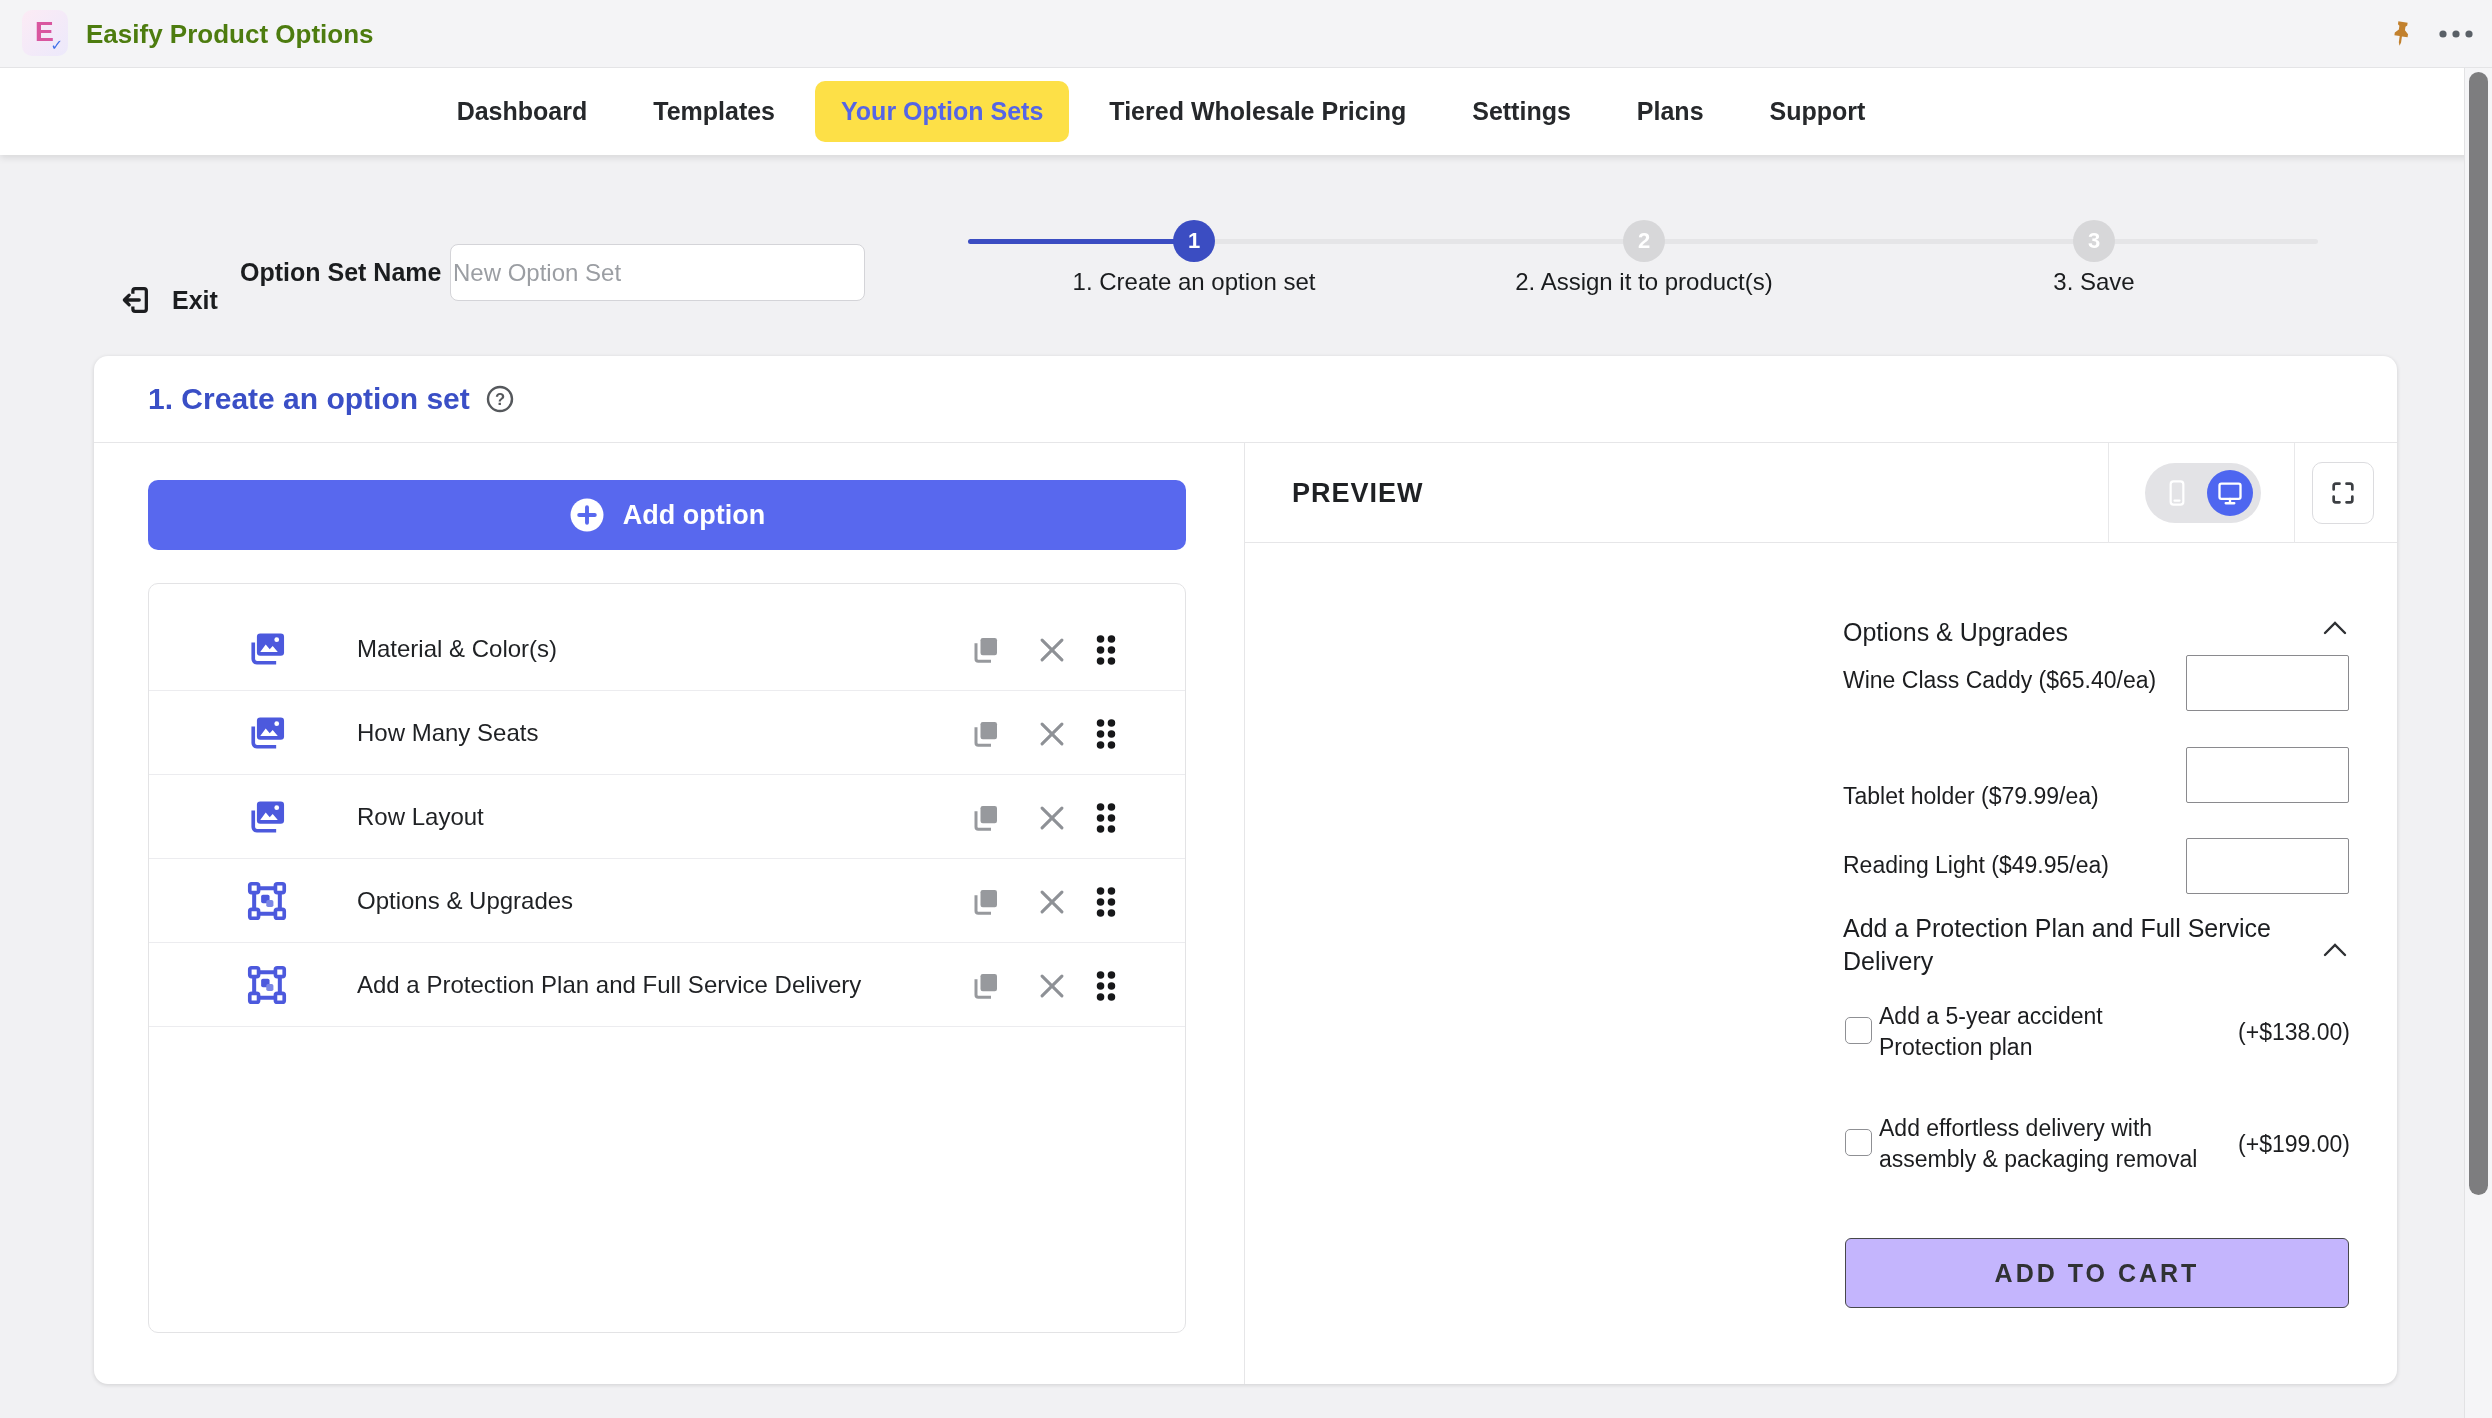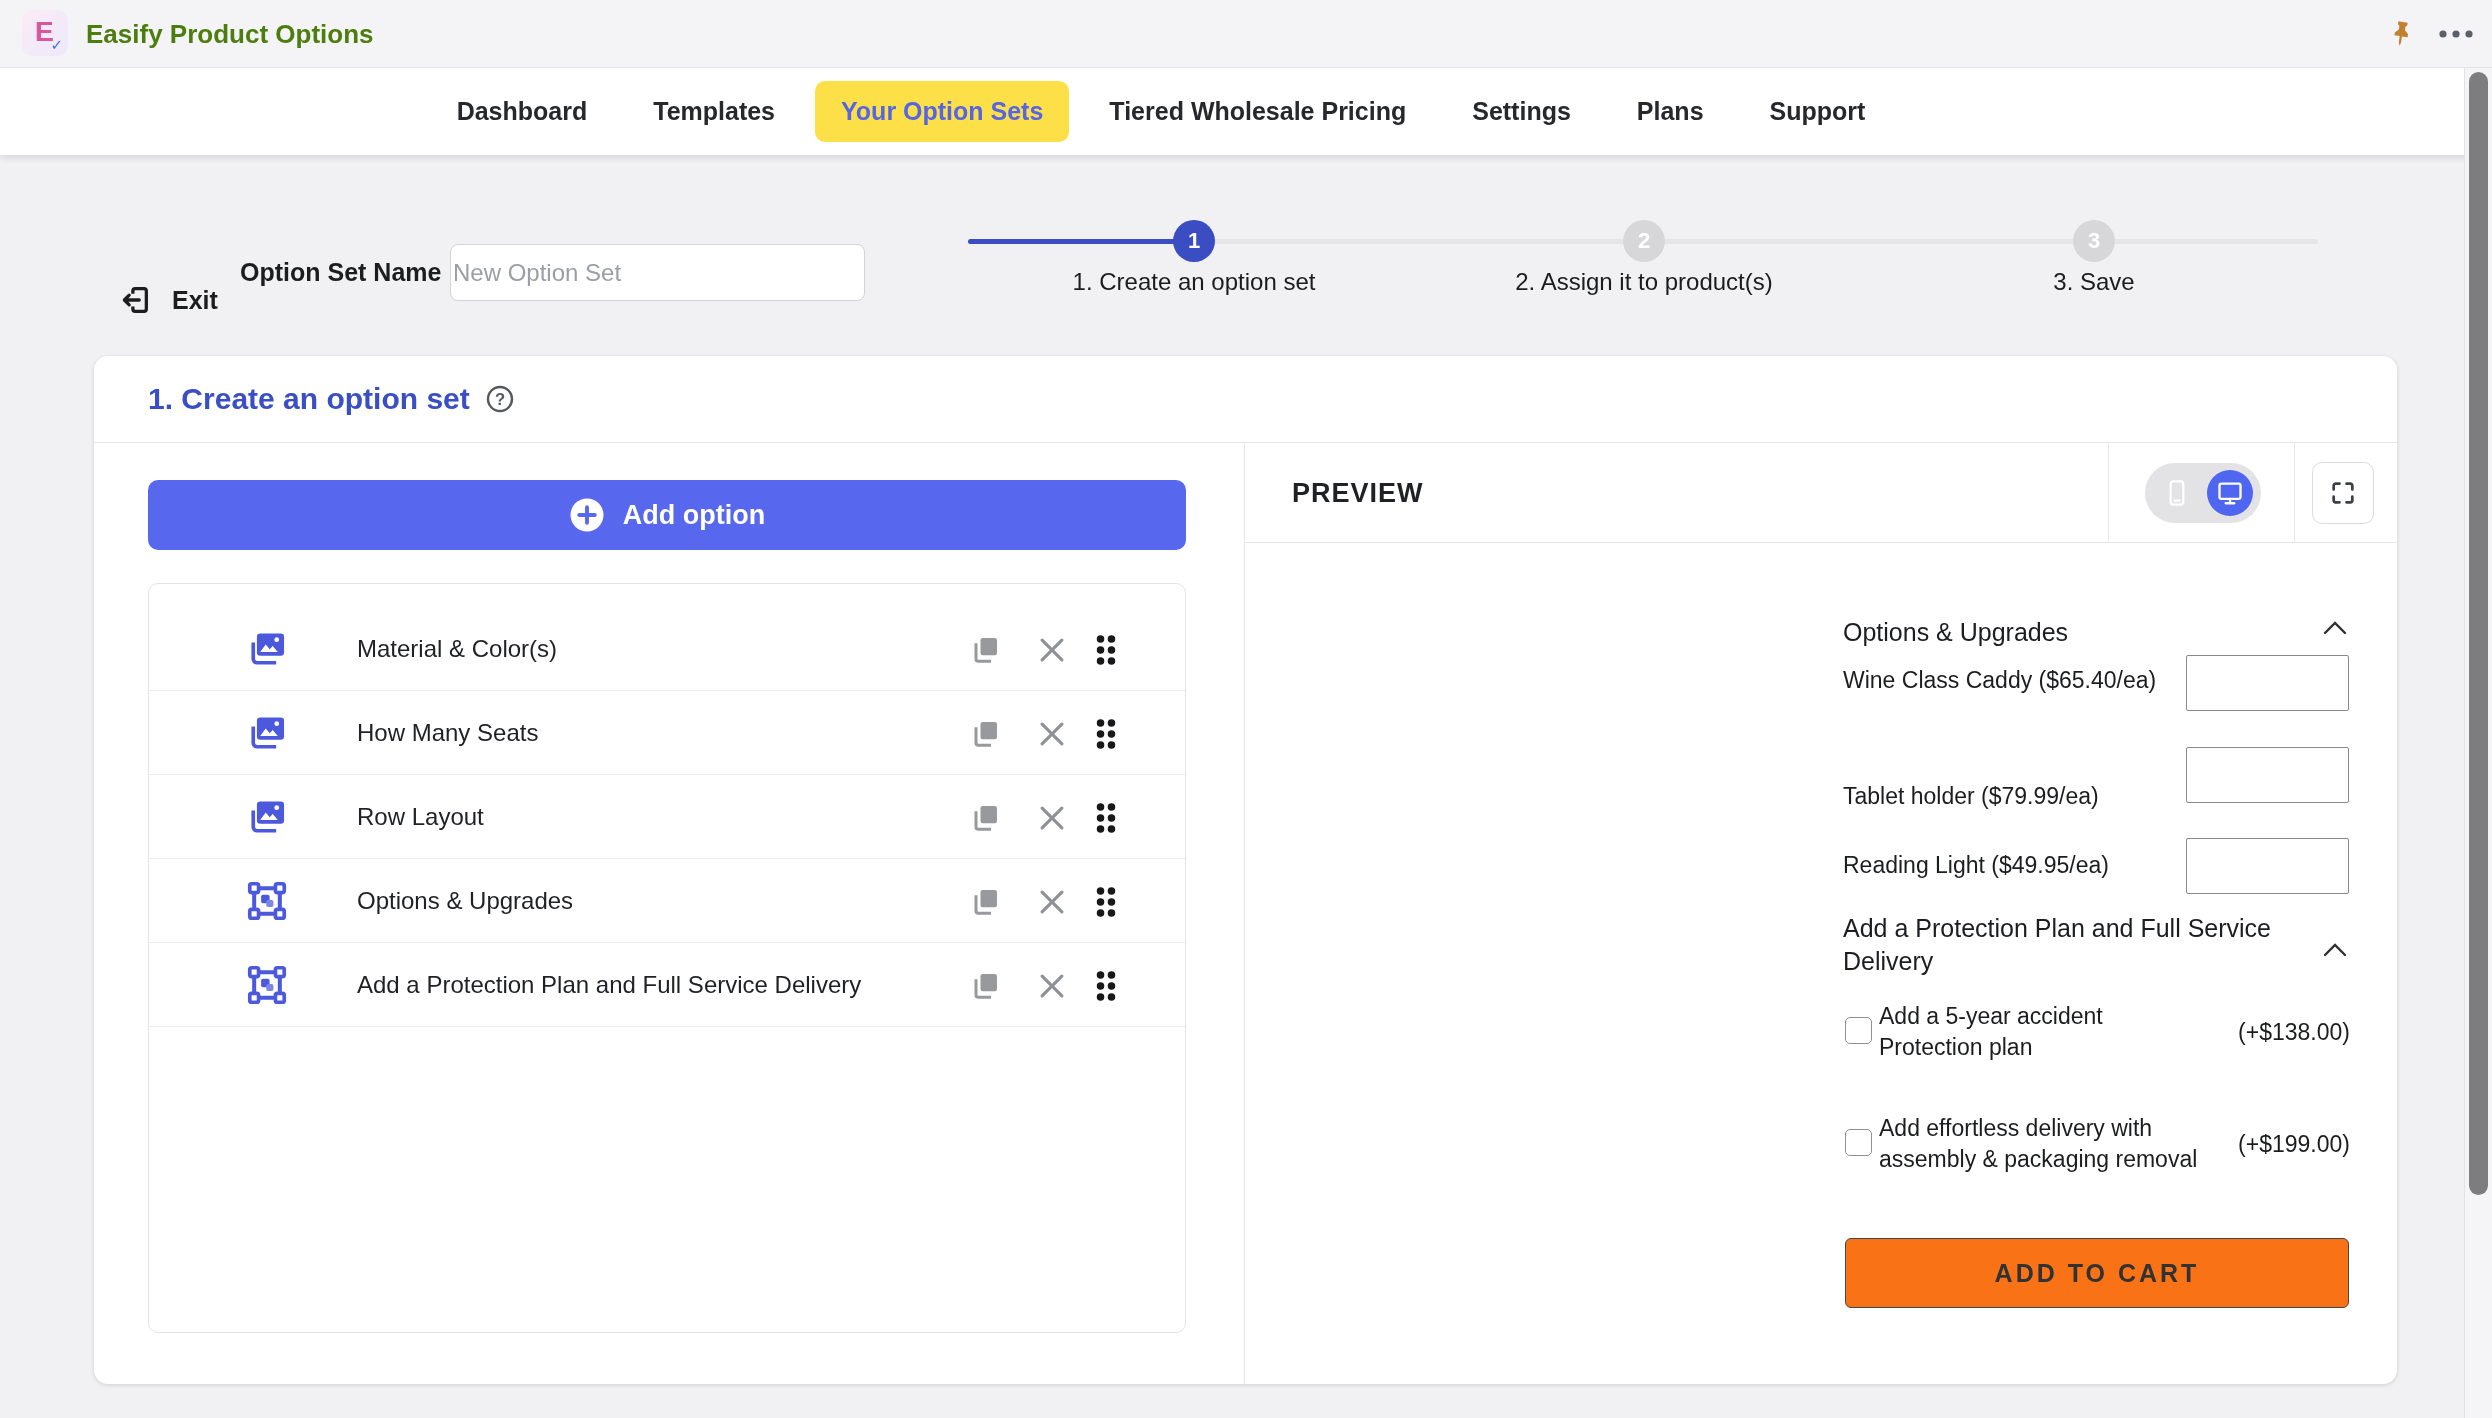--- a/index.html
+++ b/index.html
@@ -86,21 +86,21 @@
 
   
   .pv-group-title { position:absolute; left:1749px; font-size:25px; color:#1b1d20; }
   .pv-chevron { position:absolute; left:2226px; width:30px; height:20px; cursor:pointer; }
   .pv-field-label { position:absolute; left:1749px; font-size:23px; color:#1c1d1f; white-space:nowrap; }
   .pv-input { position:absolute; left:2092px; width:163px; height:56px; border:1px solid #8a8a8e; border-radius:2px;
     background:#fff; font-size:22px; padding:0 10px; outline:none; font-family:"Liberation Sans","DejaVu Sans",sans-serif; }
   .pv-cb { position:absolute; left:1751px; width:27px; height:27px; border:1.5px solid #8f9094; border-radius:5px; background:#fff; cursor:pointer; }
   .pv-cb-label { position:absolute; left:1785px; width:345px; font-size:23px; line-height:31px; color:#1c1d1f; }
   .pv-price { position:absolute; width:200px; left:2056px; text-align:right; font-size:23px; color:#1c1d1f; white-space:nowrap; }
-  .add-to-cart { position:absolute; left:1751px; top:882px; width:504px; height:70px; background:#f97316;
+  .add-to-cart { position:absolute; left:1751px; top:882px; width:504px; height:70px; background:#c4b5fd;
     border:1.5px solid #47484a; border-radius:6px; font-size:25px; font-weight:700; letter-spacing:3px;
     color:#303234; cursor:pointer; font-family:"Liberation Sans","DejaVu Sans",sans-serif; }
 
   
   .scrollbar-track { position:absolute; left:2464px; top:68px; width:28px; height:1350px;
     background:#f5f5f7; border-left:1px solid #e2e2e4; z-index:40; }
   .scrollbar-thumb { position:absolute; left:4px; top:4px; width:19px; height:1123px; background:#7d7d7f; border-radius:10px; }
 </style>
 </head>
 <body>

